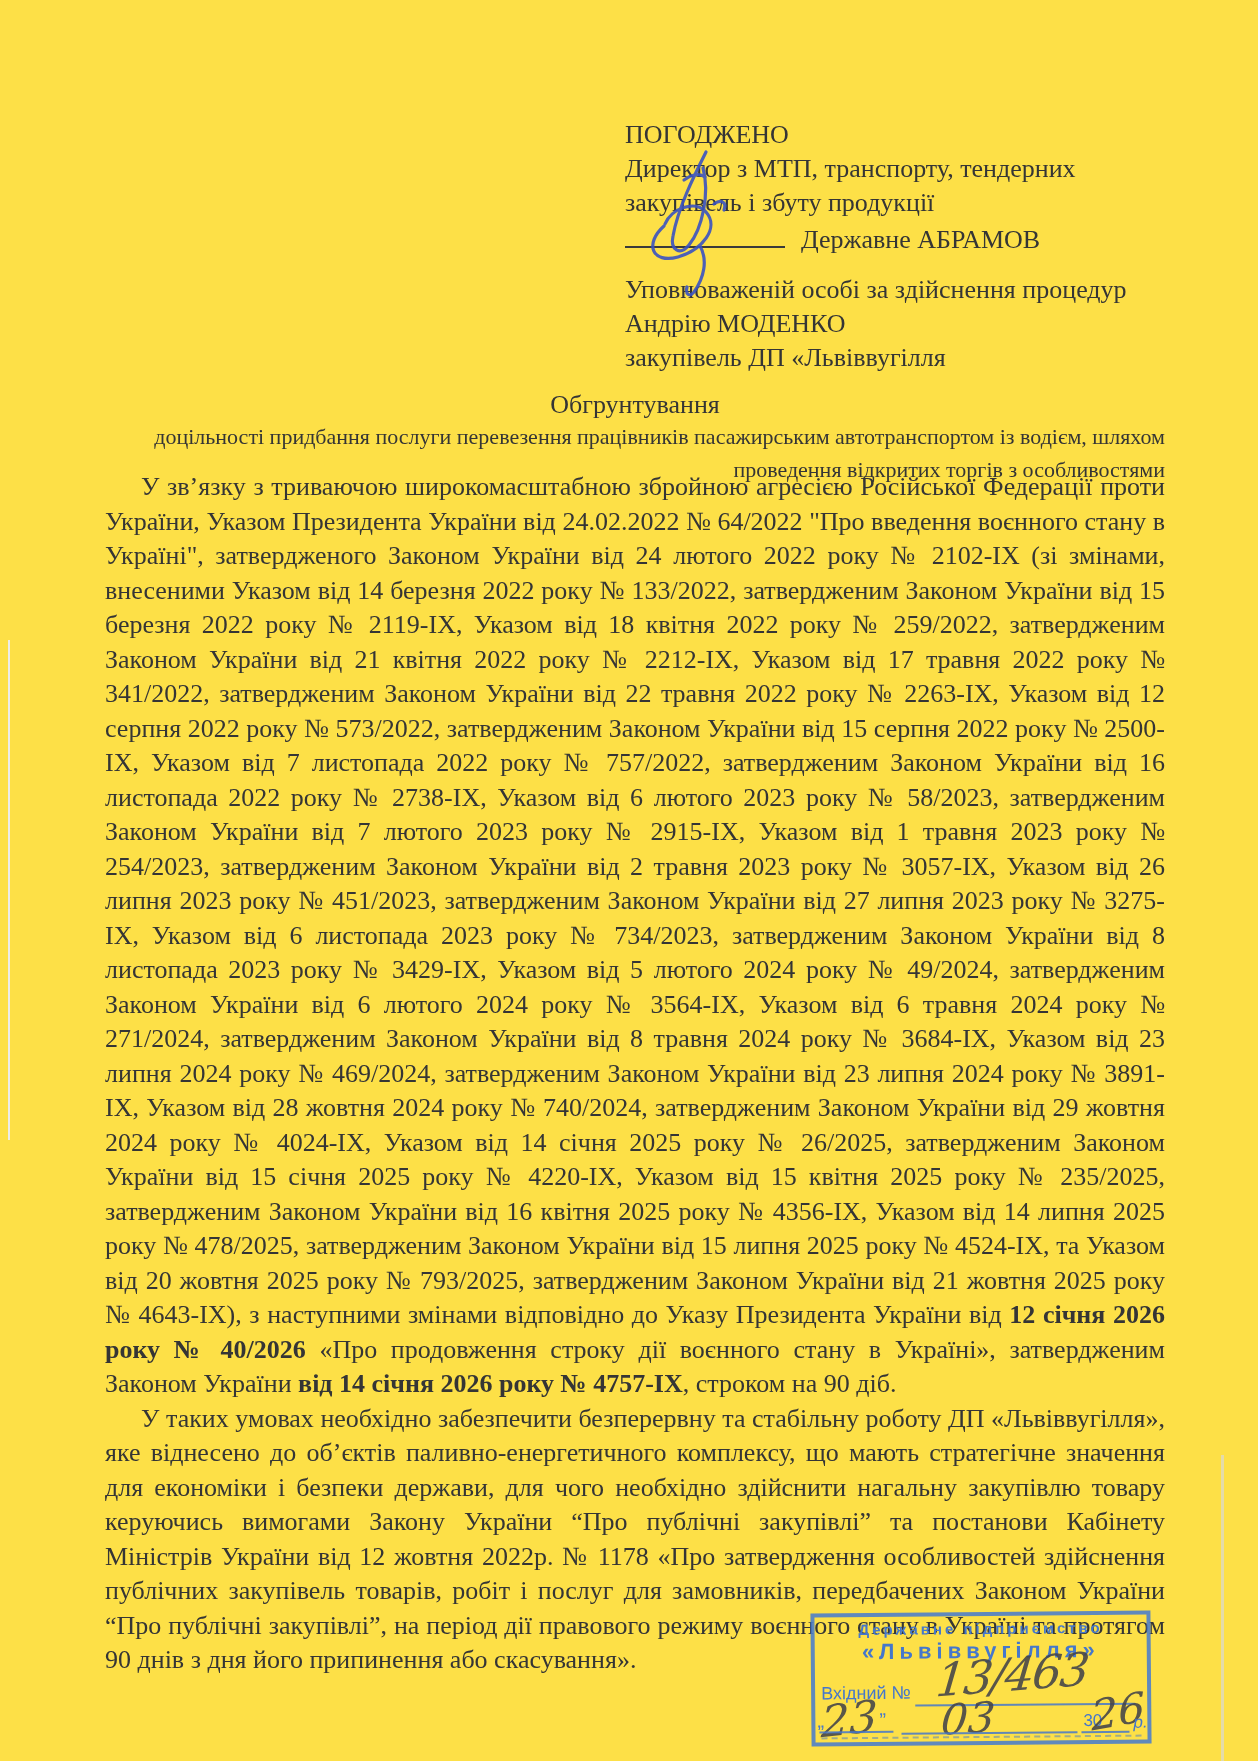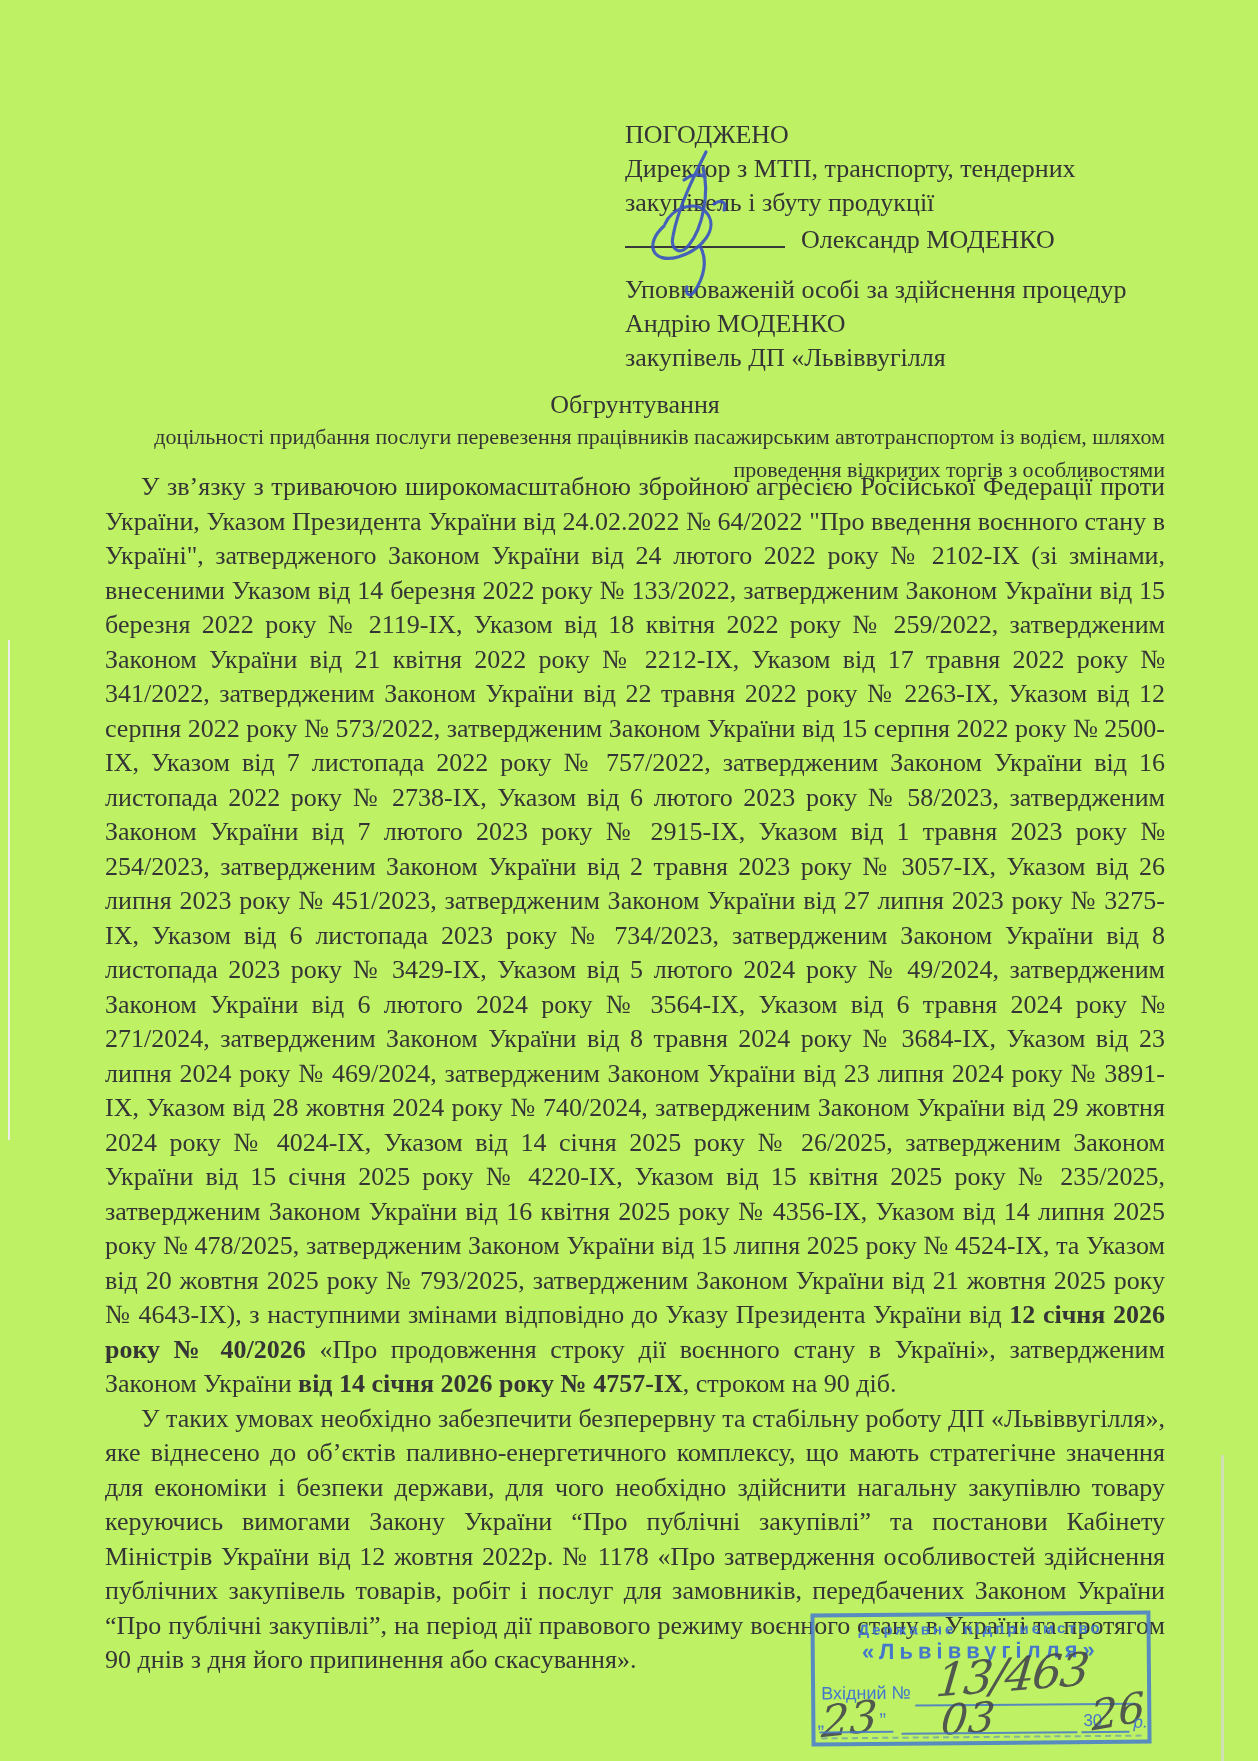--- a/index.html
+++ b/index.html
@@ -1,18 +1,18 @@
 <!DOCTYPE html>
 <html lang="uk"><head>
 <meta charset="utf-8">
 <style>
   html,body{margin:0;padding:0;background:#dededa;}
   .page{
     position:relative;width:1258px;height:1761px;margin:0 auto;
-    background:#bef264;overflow:hidden;
+    background:#fde047;overflow:hidden;
     font-family:"Liberation Serif","DejaVu Serif",serif;
     color:#353535;
   }
   
   .approval{position:absolute;left:625px;top:118px;width:590px;font-size:26px;line-height:34px;}
   .approval .line{white-space:nowrap;}
   .sigrow{margin-top:2px;white-space:nowrap;}
   .sigline{display:inline-block;width:160px;height:24px;border-bottom:2px solid #3a3a3a;margin-right:16px;}
   .addressee{margin-top:16px;}
   .signature-svg{position:absolute;left:640px;top:146px;width:125px;height:155px;pointer-events:none;}
@@ -65,21 +65,21 @@
 </head>
 <body>
 
 <div class="page">
 
   <div class="approval">
     <div class="line">ПОГОДЖЕНО</div>
     <div class="line">Директор з МТП, транспорту, тендерних</div>
     <div class="line">закупівель і збуту продукції</div>
     <div class="sigrow">
-      <span class="sigline"></span><span>Олександр МОДЕНКО</span>
+      <span class="sigline"></span><span>Державне АБРАМОВ</span>
     </div>
     <div class="addressee">
       <div class="line">Уповноваженій особі за здійснення процедур</div>
       <div class="line">Андрію МОДЕНКО</div>
       <div class="line">закупівель  ДП «Львіввугілля</div>
     </div>
   </div>
 
   <svg class="signature-svg" viewBox="0 0 125 155" fill="none">
     <g stroke="#3a53c2" stroke-width="3.2" stroke-linecap="round" fill="none" opacity="0.9">

